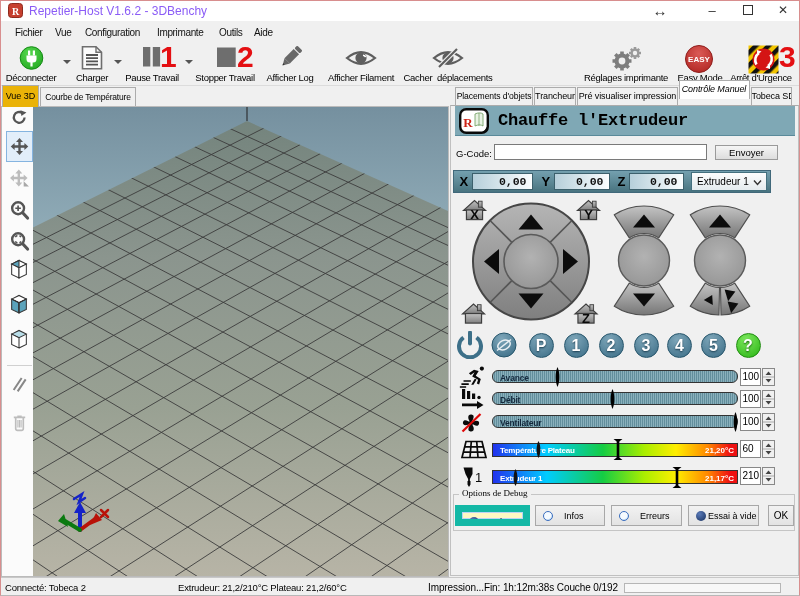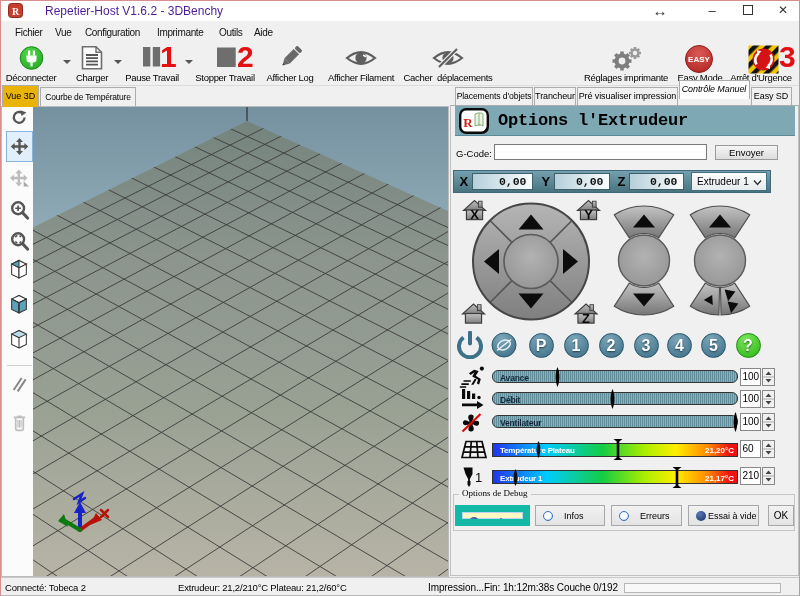--- a/index.html
+++ b/index.html
@@ -2,21 +2,21 @@
 <html><head>
 <meta charset="utf-8">
 <style>
 * { margin:0; padding:0; box-sizing:border-box; }
 html,body { width:800px; height:596px; overflow:hidden; }
 body { font-family:"Liberation Sans", sans-serif; background:#f0f0f0; position:relative; }
 .abs { position:absolute; }
 #win { position:absolute; left:0; top:0; width:800px; height:596px; border:1px solid #d88e8e; border-bottom:1px solid #b8b8b8; }
 
 #titlebar { position:absolute; left:1px; top:1px; width:798px; height:20px; background:#fff; }
-#title-text { position:absolute; left:44px; top:3px; font-size:12px; color:#4c1d95;text-align:right; }
+#title-text { position:absolute; left:28px; top:3px; font-size:12px; color:#8b5cf6;text-align:right; }
 .winbtn { position:absolute; top:0; width:36px; height:19px; text-align:center; font-size:13px; color:#333; line-height:19px; }
 
 #menubar { position:absolute; left:1px; top:21px; width:798px; height:24px; background:#f0f0f0; }
 .menu-item { position:absolute; top:6px; font-size:10px; letter-spacing:-0.35px; color:#111; }
 
 #toolbar { position:absolute; left:1px; top:45px; width:798px; height:41px; background:#f0f0f0; border-bottom:1px solid #dcdcdc; }
 .tbtn { position:absolute; top:0; height:40px; text-align:center; }
 .tbtn .ticon { position:absolute; left:0; right:0; top:2px; height:24px; }
 .tbtn .tlabel { position:absolute; left:0; right:0; top:27px; font-size:9.5px; letter-spacing:-0.3px; color:#000; white-space:nowrap; }
 .drop { position:absolute; top:15px; width:0; height:0; border-left:4px solid transparent; border-right:4px solid transparent; border-top:4px solid #555; }
@@ -380,32 +380,32 @@
 <path d="M29,392 l8,-5 l-3,8 l6,-4" stroke="#1523c8" stroke-width="2.5" fill="none"></path>
 <path d="M56,403 l7,7 M63,403 l-7,7" stroke="#b91208" stroke-width="2.5"></path>
 </g>
 </svg>
 </div>
 
 <div class="rtab" style="left:455px;width:78px;font-size:8.6px;">Placements d'objets</div>
 <div class="rtab" style="left:534px;width:42px;">Trancheur</div>
 <div class="rtab" style="left:577px;width:101px;">Pré visualiser impression</div>
 <div class="rtab active" style="left:678.5px;width:71px;">Contrôle Manuel</div>
-<div class="rtab" style="left:750.5px;width:41px;">Easy SD</div>
+<div class="rtab" style="left:750.5px;width:41px;">Tobeca SD</div>
 <div id="rightpanel"></div>
 
 <div id="hdr">
   <svg class="abs" style="left:4px;top:2px" width="30" height="26" viewBox="0 0 30 26">
       <rect x="1.2" y="1.2" width="27.6" height="23.6" rx="6" fill="#fff" stroke="#0a0a0a" stroke-width="2.4"></rect>
       <path d="M20,24.5 a9,9 0 0 0 8.5,-8.5 l0,5 a6,6 0 0 1 -4,3.5 z" fill="#0a0a0a"></path>
       <text x="9" y="18.5" font-size="13" font-weight="bold" fill="#cc2418" text-anchor="middle" font-family="Liberation Serif">R</text>
       <path d="M16,6 c3,-1.5 6,-1.5 8,0 l0,12 c-2,-1.5 -5,-1.5 -8,0 z" fill="#e9f3e4" stroke="#6a9a5a" stroke-width="0.8"></path>
       <path d="M20,5 v13" stroke="#6a9a5a" stroke-width="0.7"></path>
     </svg>
-  <div class="htxt">Options l'Extrudeur</div>
+  <div class="htxt">Chauffe l'Extrudeur</div>
 </div>
 
 <div id="gcode-label">G-Code:</div>
 <div id="gcode-input"></div>
 <div id="btn-envoyer">Envoyer</div>
 
 <div id="xyzbar"></div>
 <div class="coordlab" style="left:459.5px;">X</div>
 <div class="coordval" style="left:472px;width:60.5px;">0,00</div>
 <div class="coordlab" style="left:541.5px;">Y</div>

